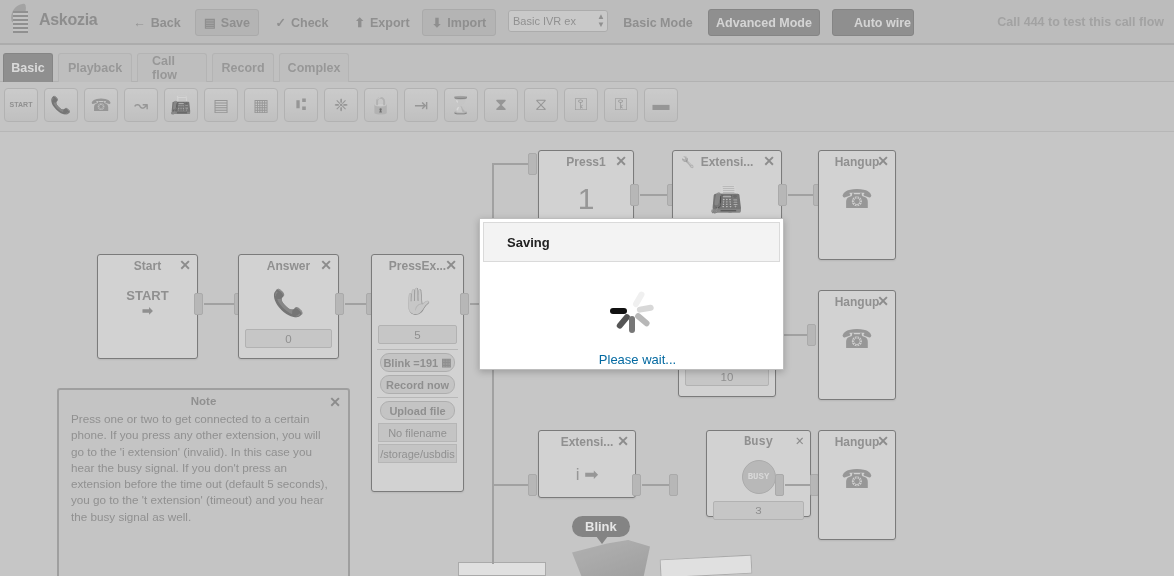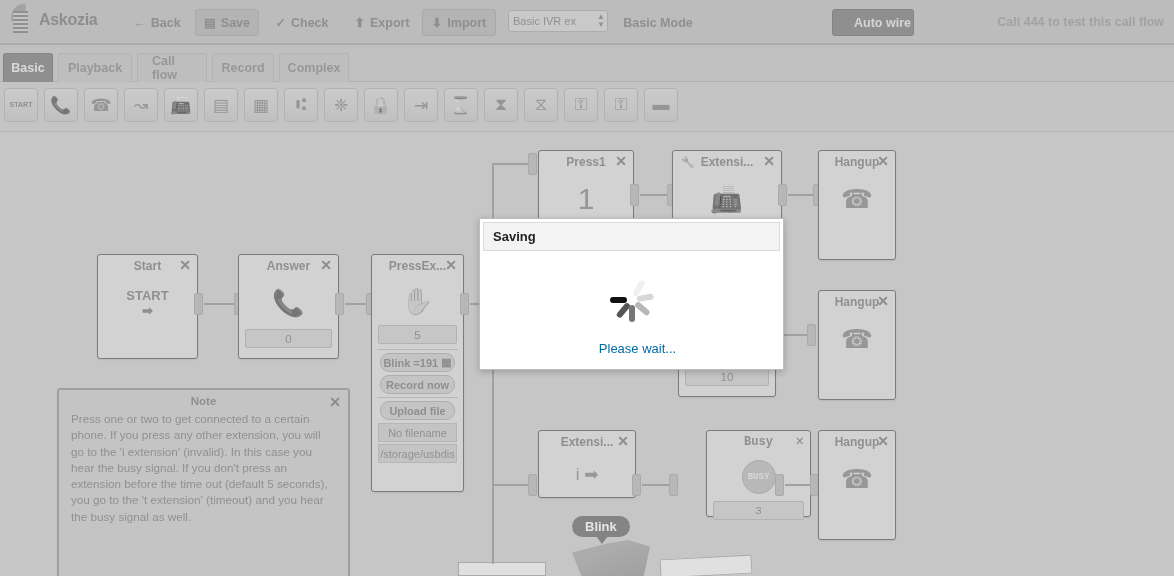--- a/index.html
+++ b/index.html
@@ -170,22 +170,22 @@
   }
   .start-txt{font-size:13px;font-weight:bold;color:#6f6f6f;text-align:center;line-height:15px;}
 
   
   .modal{
     position:absolute; left:479px; top:218px; width:305px; height:152px;
     background:#fff; border:1px solid #bdbdbd;
     box-shadow:0 2px 7px rgba(0,0,0,.22); z-index:50;
   }
   .modal-hd{
-    height:29px; background:#f3f3f3; border:1px solid #dadada;
-    margin:3px; display:flex; align-items:center; padding-left:9px;
+    height:40px; background:#f3f3f3; border:1px solid #dadada;
+    margin:3px; display:flex; align-items:center; padding-left:23px;
     font-size:13px; font-weight:bold; color:#222;text-align:center;
   }
   .modal-bd{ position:relative; height:115px;}
   .spinner{ position:absolute; left:50%; top:20px; margin-left:-26px; width:52px;height:52px;}
   .spinner i{
     position:absolute; left:23px; top:4px; width:6px; height:17px;
     border-radius:3px; background:#000; transform-origin:3px 22px;
   }
   .pw{
     position:absolute; left:12px; right:0; bottom:13px; text-align:center;
@@ -230,20 +230,23 @@
     <div class="selbox">
       <span>Basic IVR ex</span>
       <span class="spin">
           <span>▲</span>
           <span>▼</span>
         </span>
     </div>
 
     <div class="tbtn flat" style="left:616px;width:84px;">
       <span>Basic Mode</span>
+    </div>
+    <div class="tbtn dark" style="left:708px;width:112px;">
+      <span>Advanced Mode</span>
     </div>
     <div class="tbtn dark" style="left:832px;width:82px;padding-left:28px;">
       <span>Auto wire</span>
     </div>
 
     <div class="hdr-note">Call 444 to test this call flow</div>
   </div>
 
   <div class="tabstrip">
     <div class="tab active" style="left:3px;width:50px;">

